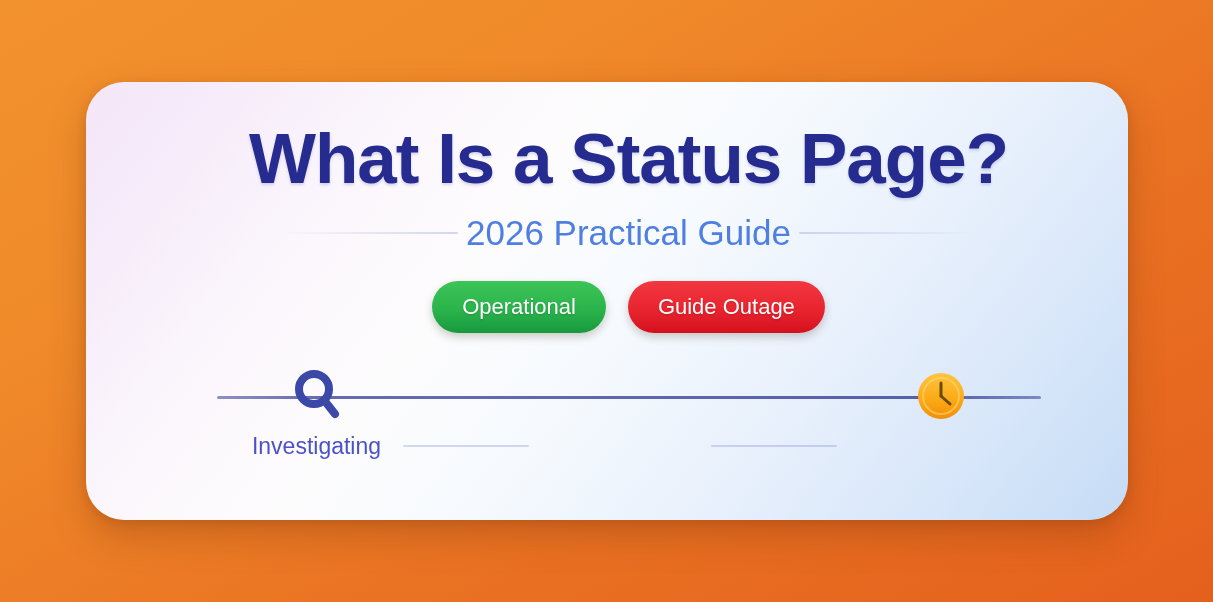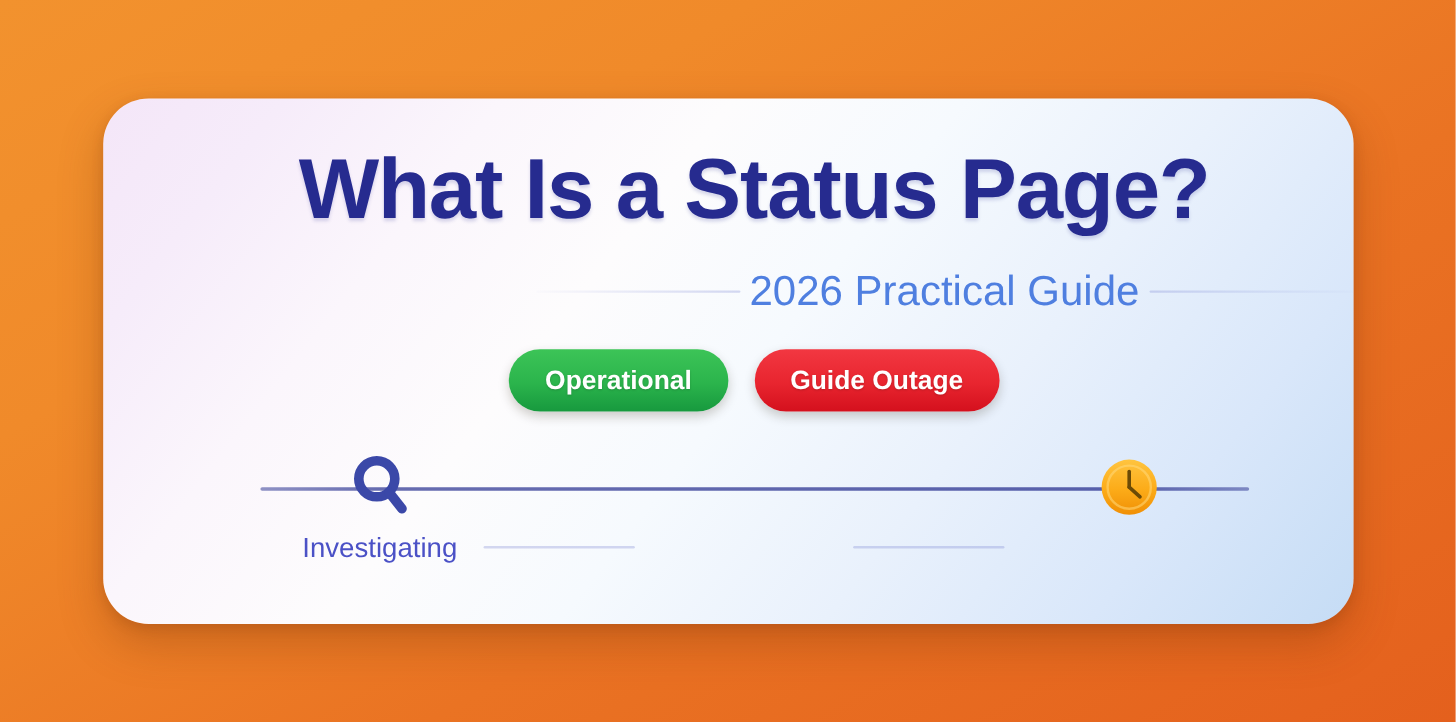--- a/index.html
+++ b/index.html
@@ -55,24 +55,24 @@
     font-size: 71px;
     font-weight: bold;
     letter-spacing: -1px;
     color: #262b8f;
     text-shadow: 0 2px 3px rgba(38, 43, 143, 0.18);
     white-space: nowrap;
   }
 
   
   .subtitle-row {
-    margin-top: 24px;
-    display: flex;
-    align-items: center;
-    justify-content: flex-end;
+    margin-top: 14px;
+    display: flex;
+    align-items: center;
+    justify-content: center;
     width: 100%;
     gap: 8px;
   }
   .sub-rule {
     height: 2px;
     width: 170px;
     border-radius: 2px;
   }
   .sub-rule.left {
     background: linear-gradient(to right, rgba(120,130,210,0.02), rgba(120,130,210,0.30));
@@ -96,21 +96,21 @@
     gap: 22px;
   }
   .badge {
     height: 52px;
     padding: 0 30px;
     border-radius: 26px;
     display: flex;
     align-items: center;
     justify-content: center;
     font-size: 22px;
-    font-weight: bold;
+    font-weight: normal;
     color: #ffffff;
     white-space: nowrap;
     text-shadow: 0 1px 2px rgba(0,0,0,0.18);
     box-shadow: 0 4px 9px rgba(40, 30, 10, 0.22);
     cursor: pointer;
   }
   .badge-operational {
     background: linear-gradient(to bottom, #3cc457 0%, #2bb44c 55%, #17993e 100%);
   }
   .badge-degraded {

